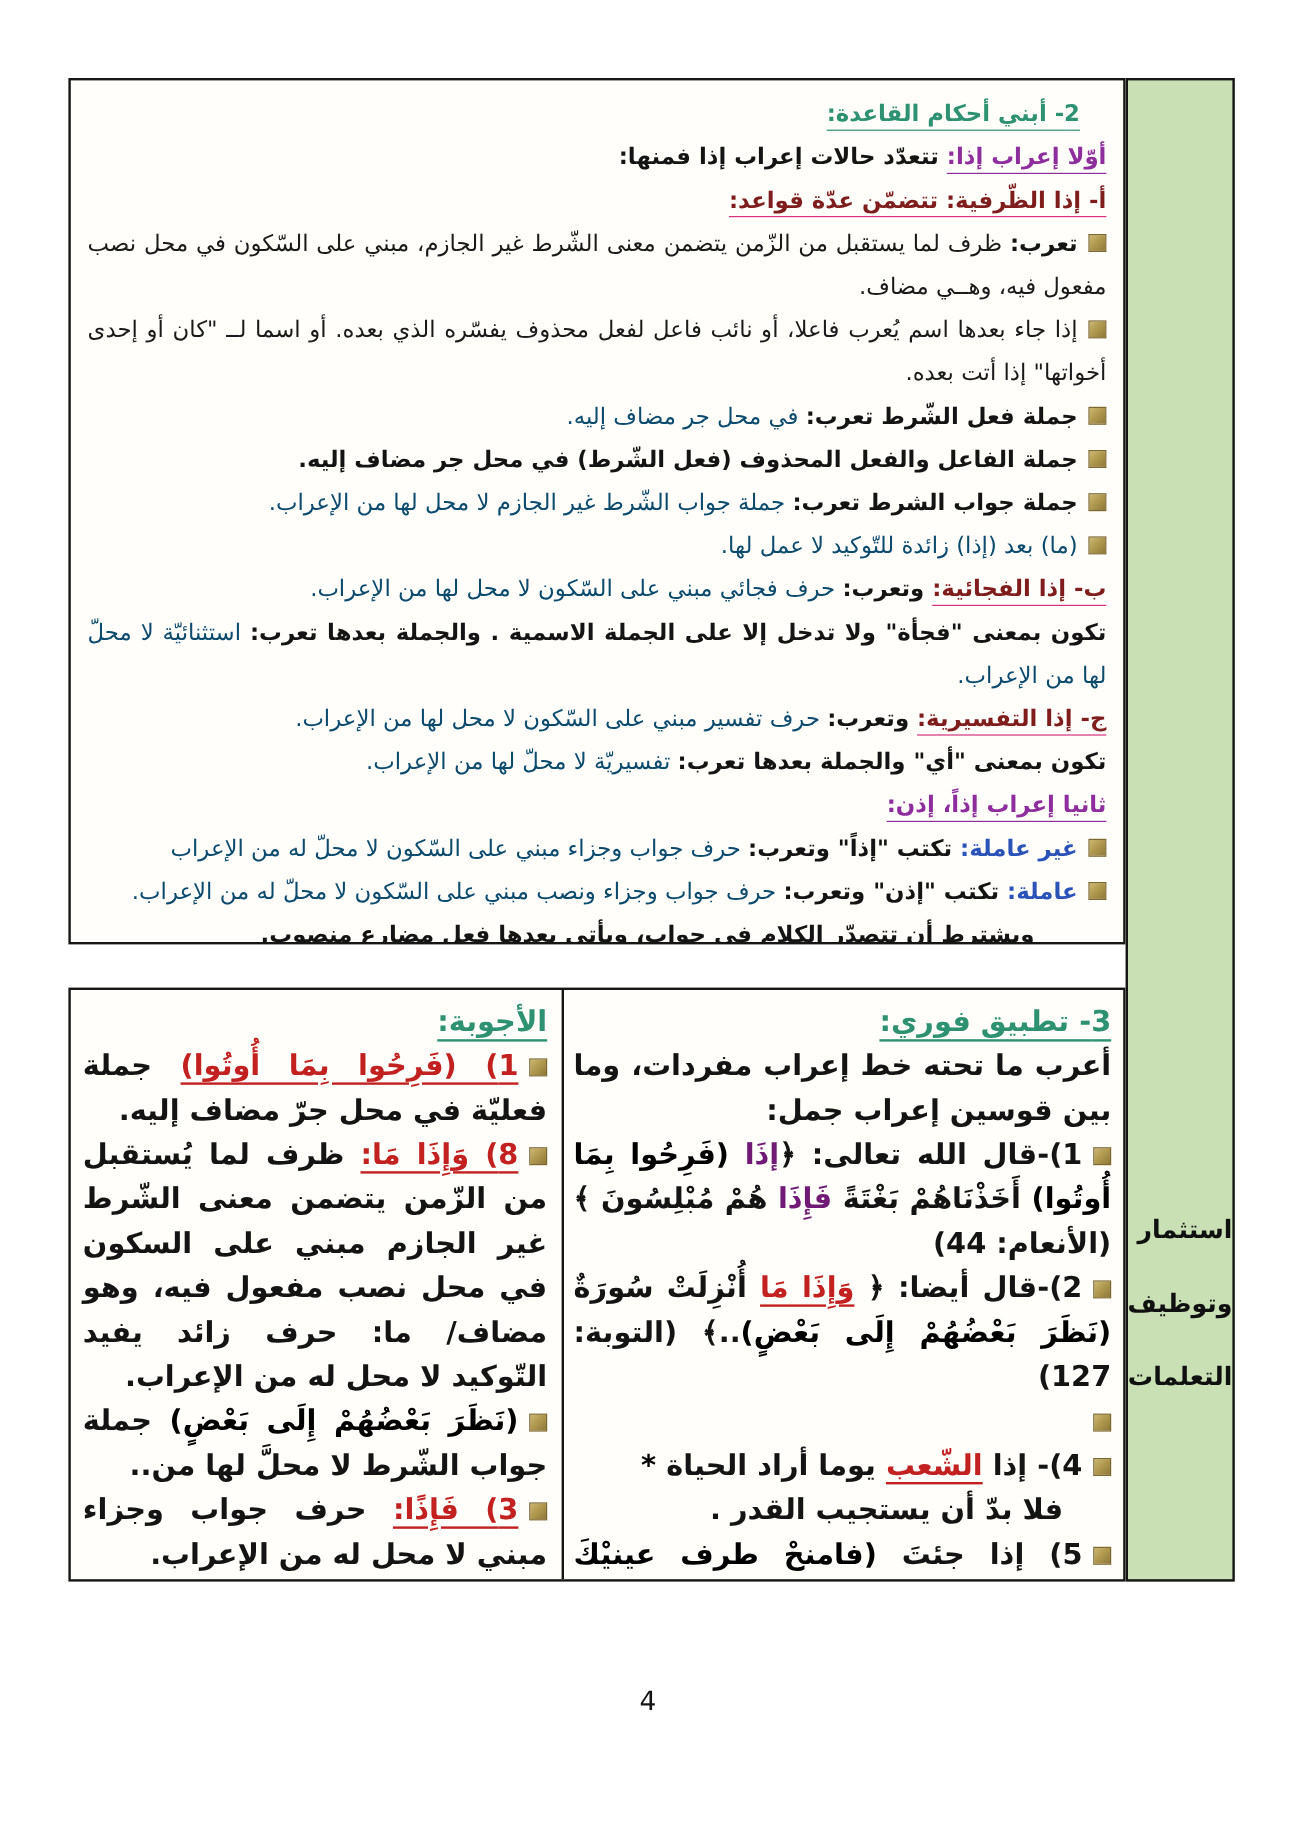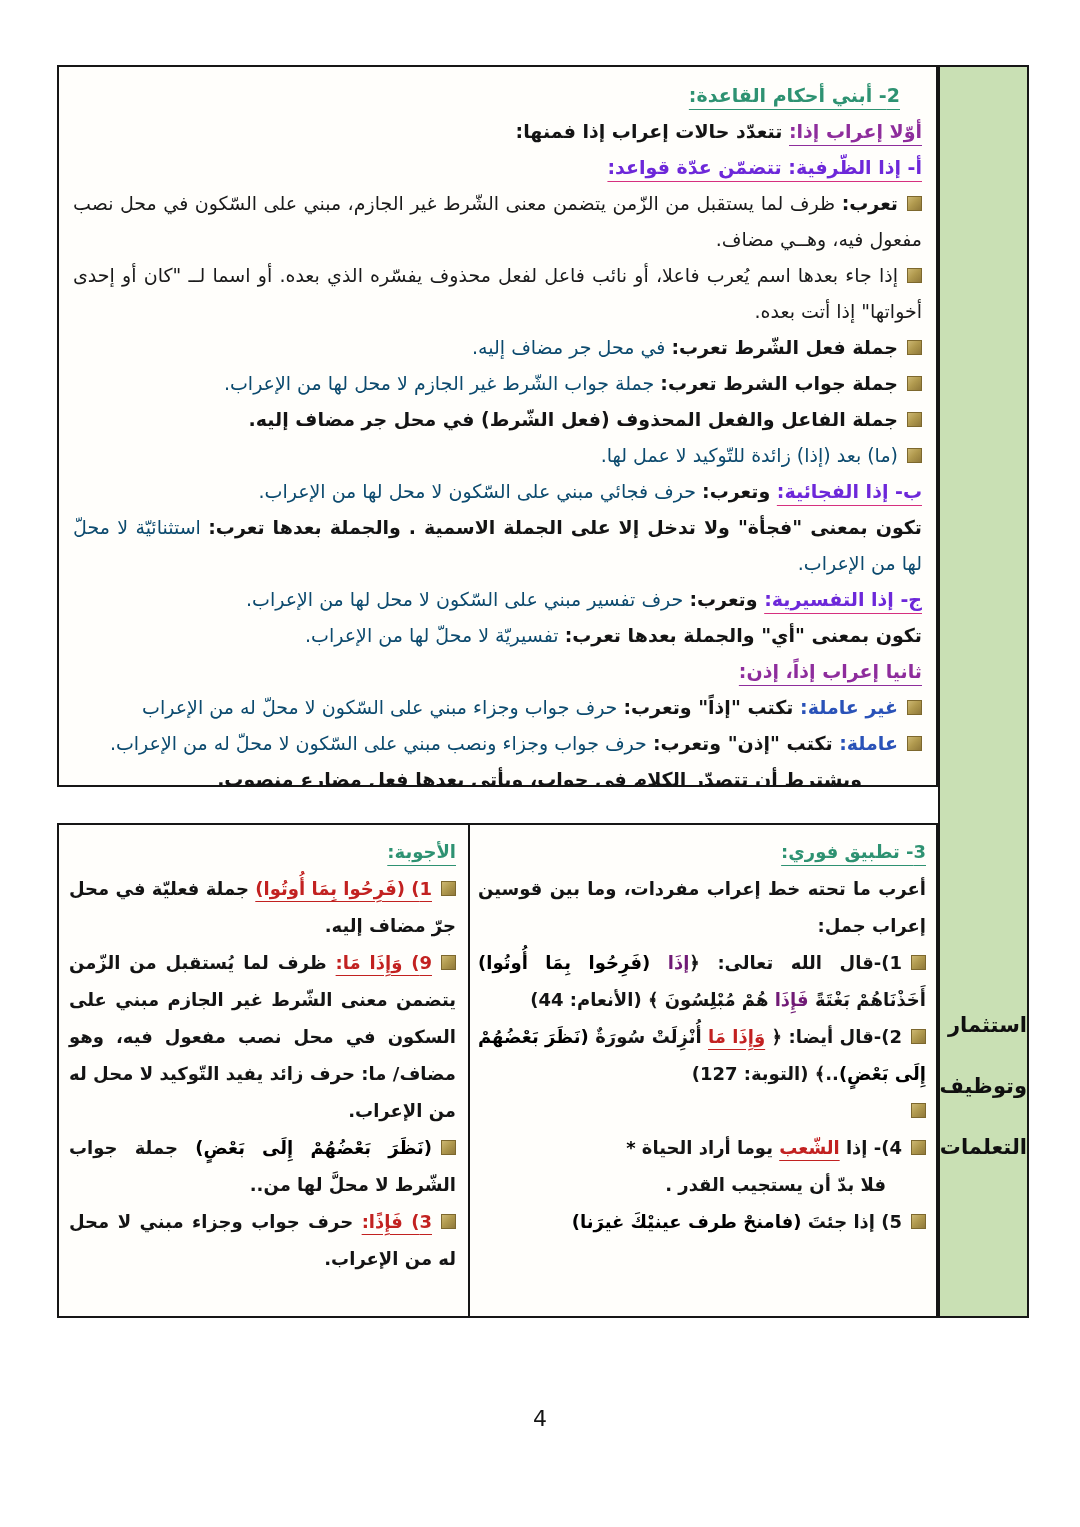--- a/index.html
+++ b/index.html
@@ -53,37 +53,37 @@
     padding-left:33px;
   }
   p.line{
     margin:0;
     font-size:19px;
     line-height:36px;
     color:#151515;
     text-align:justify;
     text-align-last:right;
   }
-  .col-app p.line, .col-ans p.line{font-size:18px;line-height:37px;}
+  .col-app p.line, .col-ans p.line{font-size:24px;line-height:37px;}
   .pad-title{padding-left:0;padding-right:22px;}
   .indent-60{padding-right:60px;}
   .indent-40{padding-right:40px;}
   .indent-70{padding-right:70px;}
   .bullet{
     display:inline-block;
     width:13px;height:13px;
     background:linear-gradient(135deg,#cdb873 0%,#b19a4f 45%,#8f783a 100%);
     border:1px solid #7d682e;
     margin-left:9px;
     vertical-align:-1px;
   }
   
   .s-g{color:#2e9272;font-weight:bold;text-decoration:underline;text-decoration-color:#2e9272;text-underline-offset:7px;}
   .s-p{color:#8e2d9c;font-weight:bold;text-decoration:underline;text-decoration-color:#8e2d9c;text-underline-offset:7px;}
-  .s-k{color:#6d28d9;font-weight:bold;text-decoration:underline;text-decoration-color:#d6307f;text-underline-offset:7px;}
+  .s-k{color:#7f1d1d;font-weight:bold;text-decoration:underline;text-decoration-color:#d6307f;text-underline-offset:7px;}
   .s-b{color:#141414;font-weight:bold;}
   .s-n{color:#1a1a1a;font-weight:normal;}
   .s-bl{color:#0c4a6e;font-weight:normal;}
   .s-blb{color:#2a52b8;font-weight:bold;}
   .s-r{color:#000000;font-weight:bold;}
   .s-ru{color:#c22120;font-weight:bold;text-decoration:underline;text-decoration-color:#c22120;text-underline-offset:6px;}
   .s-ku{color:#701a75;font-weight:bold;text-decoration-color:#c22120;text-underline-offset:6px;}
   .page-number{
     position:absolute;
     top:1406px;left:0;width:1080px;
@@ -94,22 +94,22 @@
 </head>
 <body>
 
 <div class="box rules-box">
   <p class="line pad-title"><span class="segs"><span class="s-g">2- أبني أحكام القاعدة:</span></span></p>
   <p class="line"><span class="segs"><span class="s-p">أوّلا إعراب إذا:</span><span class="s-b"> تتعدّد حالات إعراب إذا فمنها:</span></span></p>
   <p class="line"><span class="segs"><span class="s-k">أ- إذا الظّرفية: تتضمّن عدّة قواعد:</span></span></p>
   <p class="line"><span class="bullet"></span><span class="segs"><span class="s-b">تعرب:</span><span class="s-n"> ظرف لما يستقبل من الزّمن يتضمن معنى الشّرط غير الجازم، مبني على السّكون في محل نصب مفعول فيه، وهــي مضاف.</span></span></p>
   <p class="line"><span class="bullet"></span><span class="segs"><span class="s-n">إذا جاء بعدها اسم يُعرب فاعلا، أو نائب فاعل لفعل محذوف يفسّره الذي بعده. أو اسما لــ "كان أو إحدى أخواتها" إذا أتت بعده.</span></span></p>
   <p class="line"><span class="bullet"></span><span class="segs"><span class="s-b">جملة فعل الشّرط تعرب:</span><span class="s-bl"> في محل جر مضاف إليه.</span></span></p>
+  <p class="line"><span class="bullet"></span><span class="segs"><span class="s-b">جملة الفاعل والفعل المحذوف (فعل الشّرط) في محل جر مضاف إليه.</span></span></p>
   <p class="line"><span class="bullet"></span><span class="segs"><span class="s-b">جملة جواب الشرط تعرب:</span><span class="s-bl"> جملة جواب الشّرط غير الجازم لا محل لها من الإعراب.</span></span></p>
-  <p class="line"><span class="bullet"></span><span class="segs"><span class="s-b">جملة الفاعل والفعل المحذوف (فعل الشّرط) في محل جر مضاف إليه.</span></span></p>
   <p class="line"><span class="bullet"></span><span class="segs"><span class="s-bl">(ما) بعد (إذا) زائدة للتّوكيد لا عمل لها.</span></span></p>
   <p class="line"><span class="segs"><span class="s-k">ب- إذا الفجائية:</span><span class="s-b"> وتعرب:</span><span class="s-bl"> حرف فجائي مبني على السّكون لا محل لها من الإعراب.</span></span></p>
   <p class="line"><span class="segs"><span class="s-b">تكون بمعنى "فجأة" ولا تدخل إلا على الجملة الاسمية . والجملة بعدها تعرب:</span><span class="s-bl"> استثنائيّة لا محلّ لها من الإعراب.</span></span></p>
   <p class="line"><span class="segs"><span class="s-k">ج- إذا التفسيرية:</span><span class="s-b"> وتعرب:</span><span class="s-bl"> حرف تفسير مبني على السّكون لا محل لها من الإعراب.</span></span></p>
   <p class="line"><span class="segs"><span class="s-b">تكون بمعنى "أي" والجملة بعدها تعرب:</span><span class="s-bl"> تفسيريّة لا محلّ لها من الإعراب.</span></span></p>
   <p class="line"><span class="segs"><span class="s-p">ثانيا إعراب إذاً، إذن:</span></span></p>
   <p class="line"><span class="bullet"></span><span class="segs"><span class="s-blb">غير عاملة:</span><span class="s-b"> تكتب "إذاً" وتعرب:</span><span class="s-bl"> حرف جواب وجزاء مبني على السّكون لا محلّ له من الإعراب</span></span></p>
   <p class="line"><span class="bullet"></span><span class="segs"><span class="s-blb">عاملة:</span><span class="s-b"> تكتب "إذن" وتعرب:</span><span class="s-bl"> حرف جواب وجزاء ونصب مبني على السّكون لا محلّ له من الإعراب.</span></span></p>
   <p class="line indent-60"><span class="segs"><span class="s-b">ويشترط أن تتصدّر الكلام في جواب، ويأتي بعدها فعل مضارع منصوب.</span></span></p>
   <p class="line"><span class="bullet"></span><span class="segs"><span class="s-b">ولكن يبقى التّفريق بينهما على أساس المعنى، لأنّ الكتابة تختلف أحيانا فتكتب العاملة كغير العاملة والعكس.</span></span></p>
@@ -125,21 +125,21 @@
     <p class="line"><span class="bullet"></span></p>
     <p class="line"><span class="bullet"></span><span class="segs"><span class="s-b">4)- إذا </span><span class="s-ru">الشّعب</span><span class="s-b"> يوما أراد الحياة </span><span class="s-r">*</span></span></p>
     <p class="line indent-40"><span class="segs"><span class="s-b">فلا بدّ أن يستجيب القدر .</span></span></p>
     <p class="line"><span class="bullet"></span><span class="segs"><span class="s-b">5) إذا جئتَ </span><span class="s-r">(فامنحْ طرف عينيْكَ غيرَنا)</span></span></p>
     <p class="line indent-70"></p>
   </div>
 
   <div class="col-ans">
     <p class="line"><span class="segs"><span class="s-g">الأجوبة:</span></span></p>
     <p class="line"><span class="bullet"></span><span class="segs"><span class="s-ru">1) (فَرِحُوا بِمَا أُوتُوا)</span><span class="s-b"> جملة فعليّة في محل جرّ مضاف إليه.</span></span></p>
-    <p class="line"><span class="bullet"></span><span class="segs"><span class="s-ru">9) وَإِذَا مَا:</span><span class="s-b"> ظرف لما يُستقبل من الزّمن يتضمن معنى الشّرط غير الجازم مبني على السكون في محل نصب مفعول فيه، وهو مضاف/ ما: حرف زائد يفيد التّوكيد لا محل له من الإعراب.</span></span></p>
+    <p class="line"><span class="bullet"></span><span class="segs"><span class="s-ru">8) وَإِذَا مَا:</span><span class="s-b"> ظرف لما يُستقبل من الزّمن يتضمن معنى الشّرط غير الجازم مبني على السكون في محل نصب مفعول فيه، وهو مضاف/ ما: حرف زائد يفيد التّوكيد لا محل له من الإعراب.</span></span></p>
     <p class="line"><span class="bullet"></span><span class="segs"><span class="s-r">(نَظَرَ بَعْضُهُمْ إِلَى بَعْضٍ)</span><span class="s-b"> جملة جواب الشّرط لا محلَّ لها من..</span></span></p>
     <p class="line"><span class="bullet"></span><span class="segs"><span class="s-ru">3) فَإِذًا:</span><span class="s-b"> حرف جواب وجزاء مبني لا محل له من الإعراب.</span></span></p>
 
   </div>
 
 </div>
 
 <div class="box sidebar">
   <div class="sidebar-inner">
     <p class="sidebar-line">استثمار</p>

